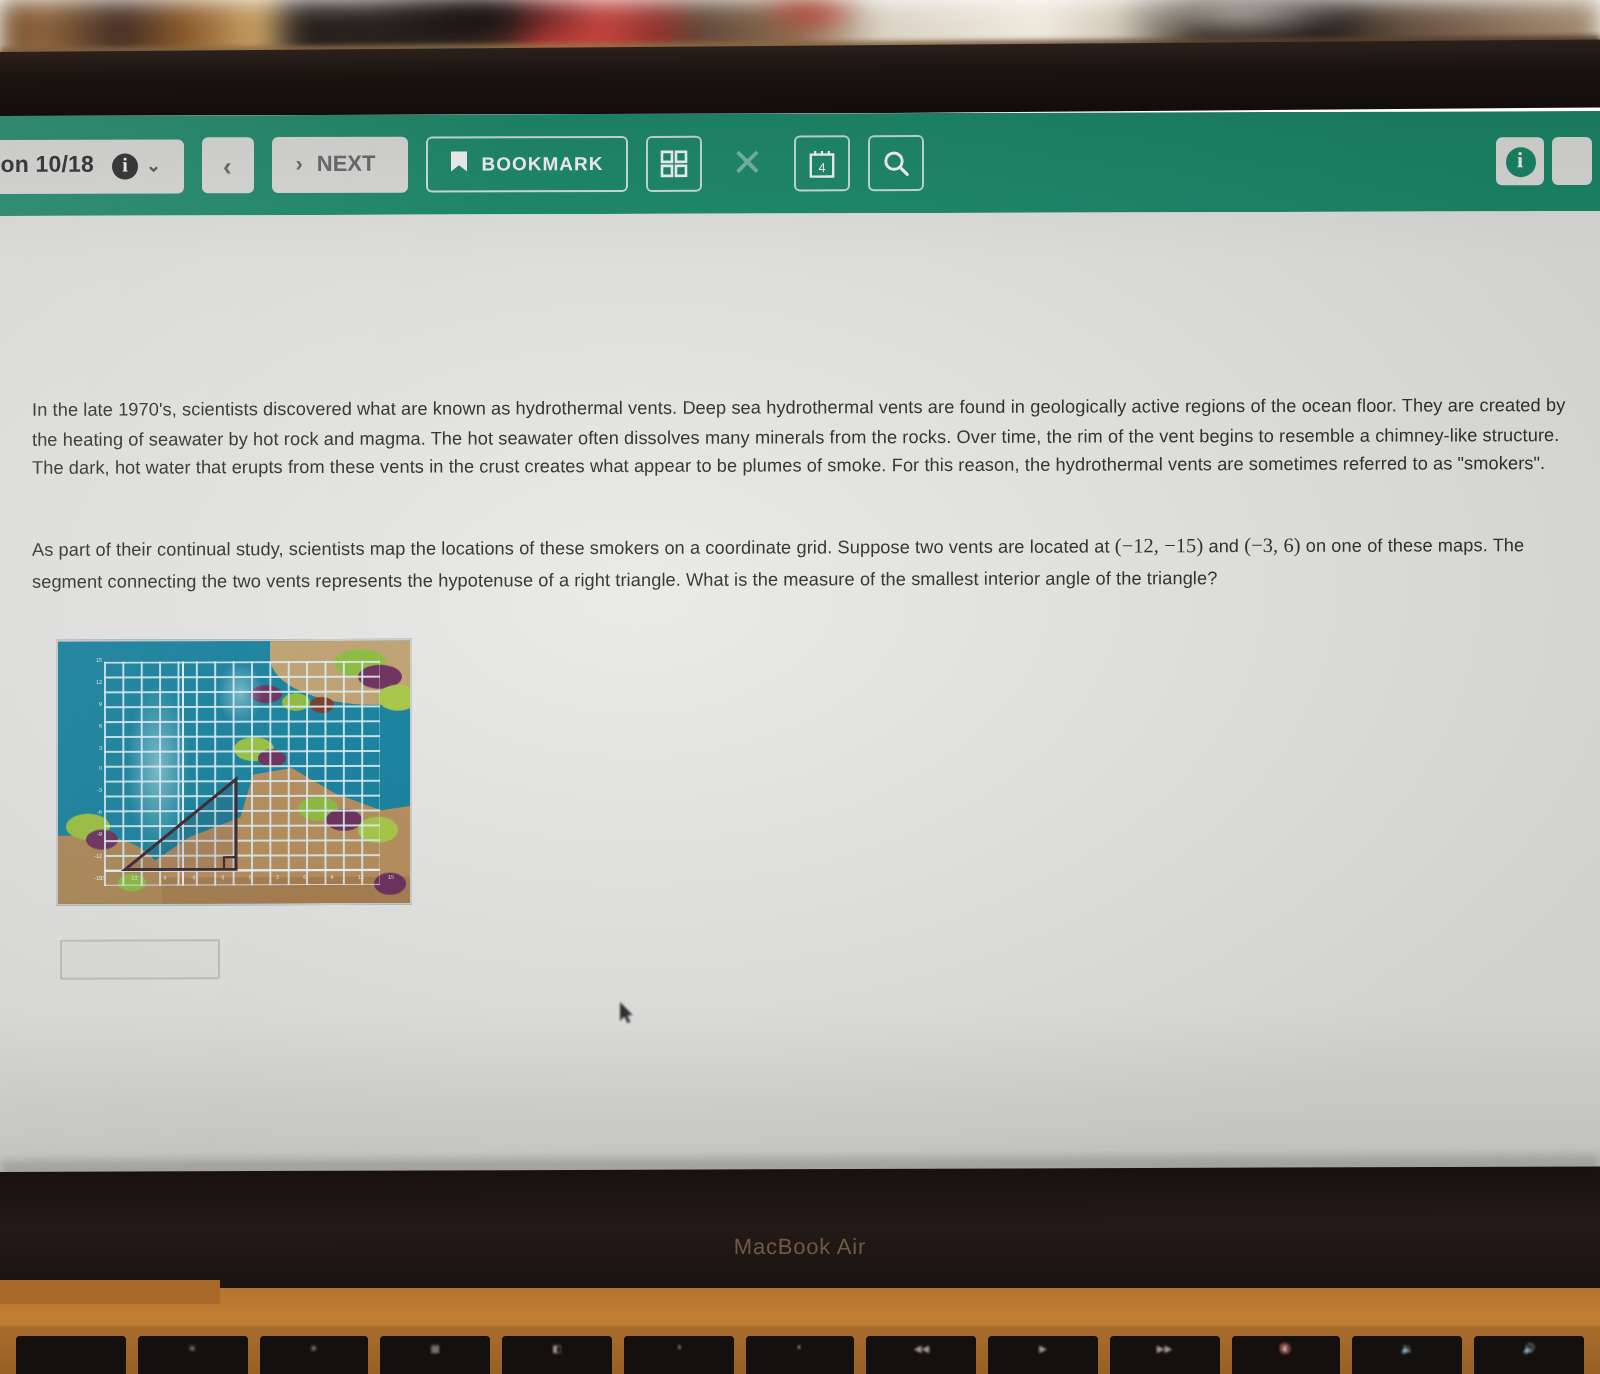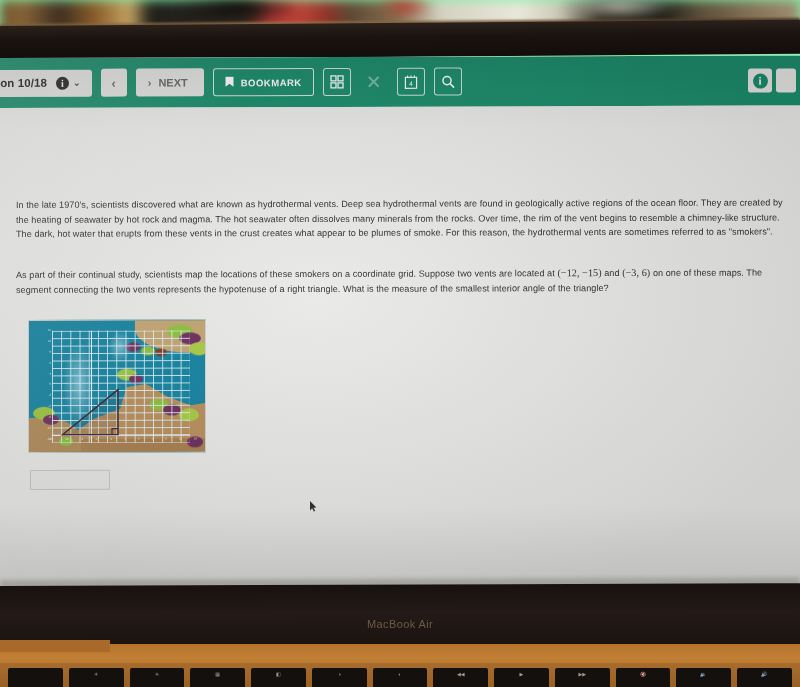--- a/index.html
+++ b/index.html
@@ -12,21 +12,21 @@
     height: 687px;
     overflow: hidden;
     font-family: "Liberation Sans", sans-serif;
   }
 
   #photo {
     position: relative;
     width: 800px;
     height: 687px;
     overflow: hidden;
-    background: #86efac;
+    background: #ffffff;
   }
 
   
   .room-bg {
     position: absolute;
     left: 0; top: 0;
     width: 800px; height: 34px;
     background:
       linear-gradient(90deg,
         #6d4a28 0px, #8a5d32 22px, #3a241a 60px,

